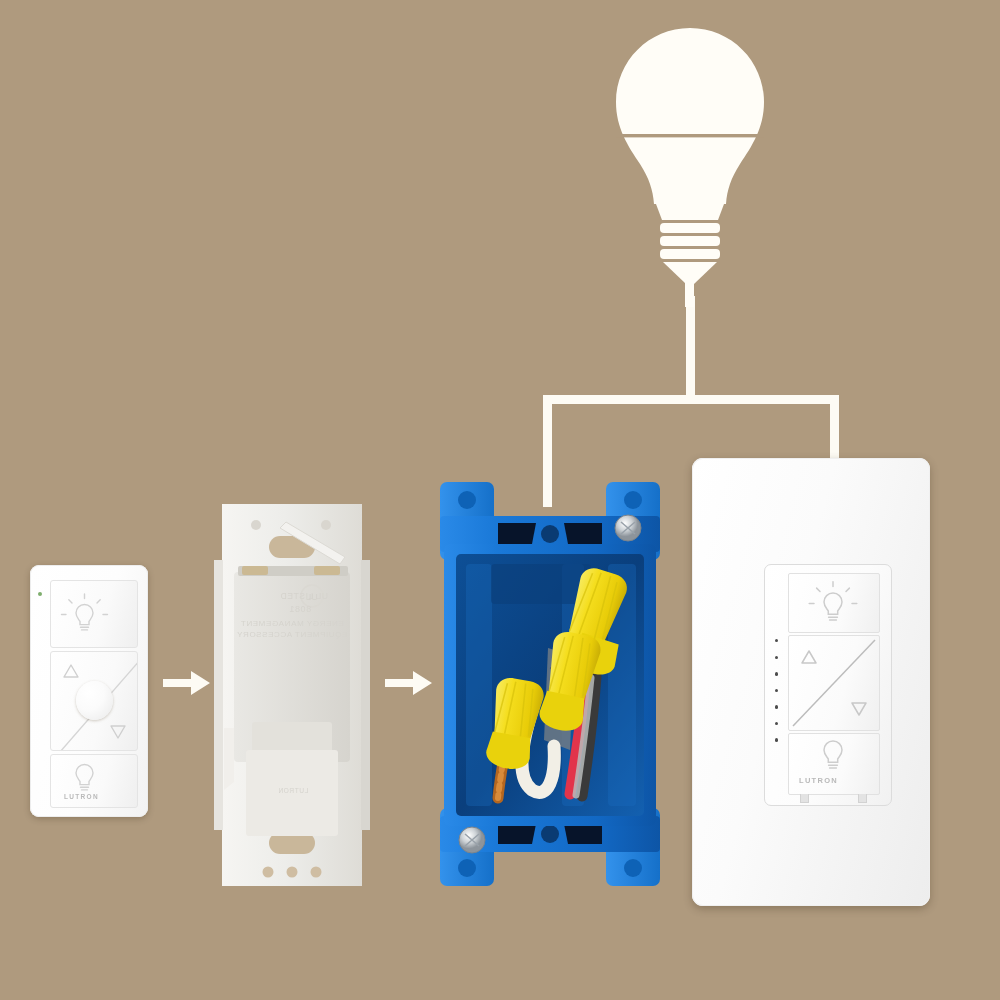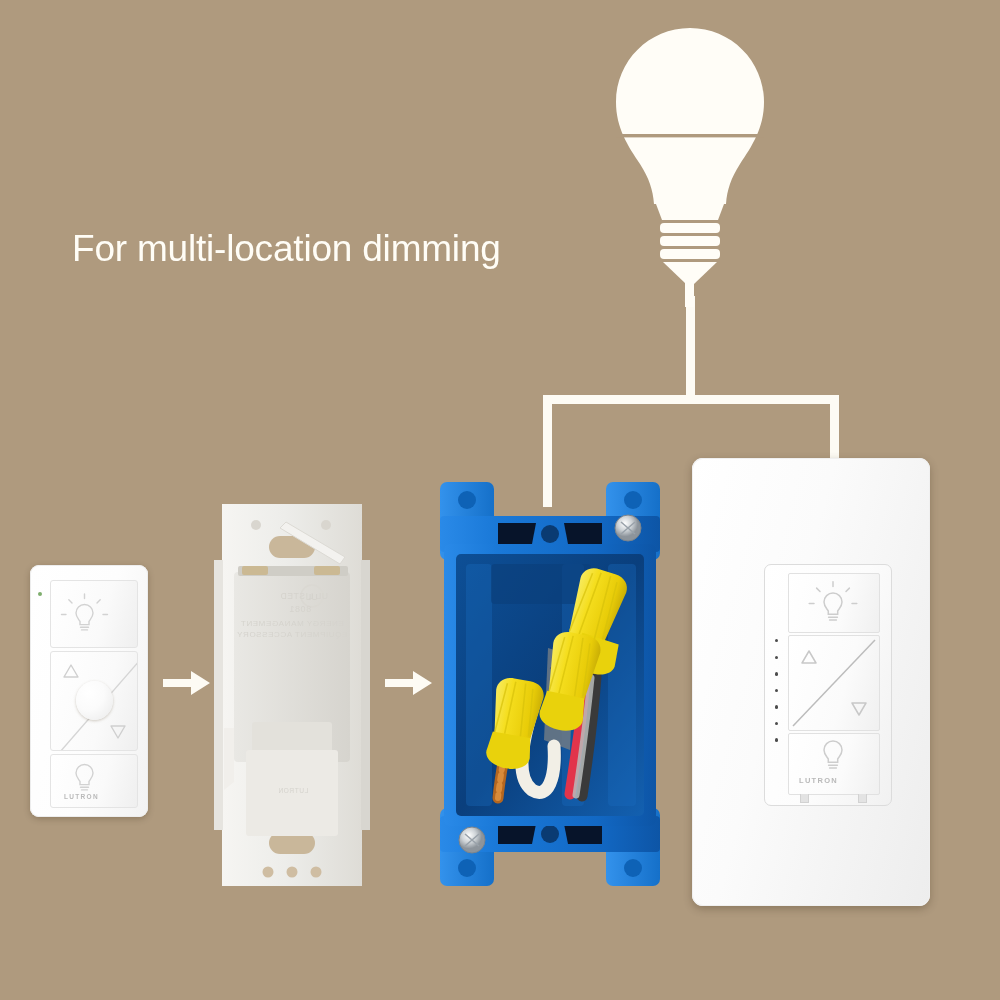--- a/index.html
+++ b/index.html
@@ -110,21 +110,20 @@
       <rect x="16" y="112" width="148" height="3.4" fill="#af9a7e"></rect>
       <path d="M56 182 L124 182 L118 198 L62 198 Z" fill="#fffdf7"></path>
       <rect x="60" y="201" width="60" height="10" rx="4" fill="#fffdf7"></rect>
       <rect x="60" y="214" width="60" height="10" rx="4" fill="#fffdf7"></rect>
       <rect x="60" y="227" width="60" height="10" rx="4" fill="#fffdf7"></rect>
       <path d="M63 240 L117 240 L94 262 L86 262 Z" fill="#fffdf7"></path>
       <rect x="85" y="258" width="9" height="28" fill="#fffdf7"></rect>
     </svg>
   </div>
 
-  <div class="headline">For multi-location dimming</div>
 
   <div class="arrow" style="left:163px;top:670px;">
     <svg width="48" height="26" viewBox="0 0 48 26">
       <path d="M0 9 L28 9 L28 1 L47 13 L28 25 L28 17 L0 17 Z" fill="#fdfbf4"></path>
     </svg>
   </div>
 
   <div class="arrow" style="left:385px;top:670px;">
     <svg width="48" height="26" viewBox="0 0 48 26">
       <path d="M0 9 L28 9 L28 1 L47 13 L28 25 L28 17 L0 17 Z" fill="#fdfbf4"></path>

